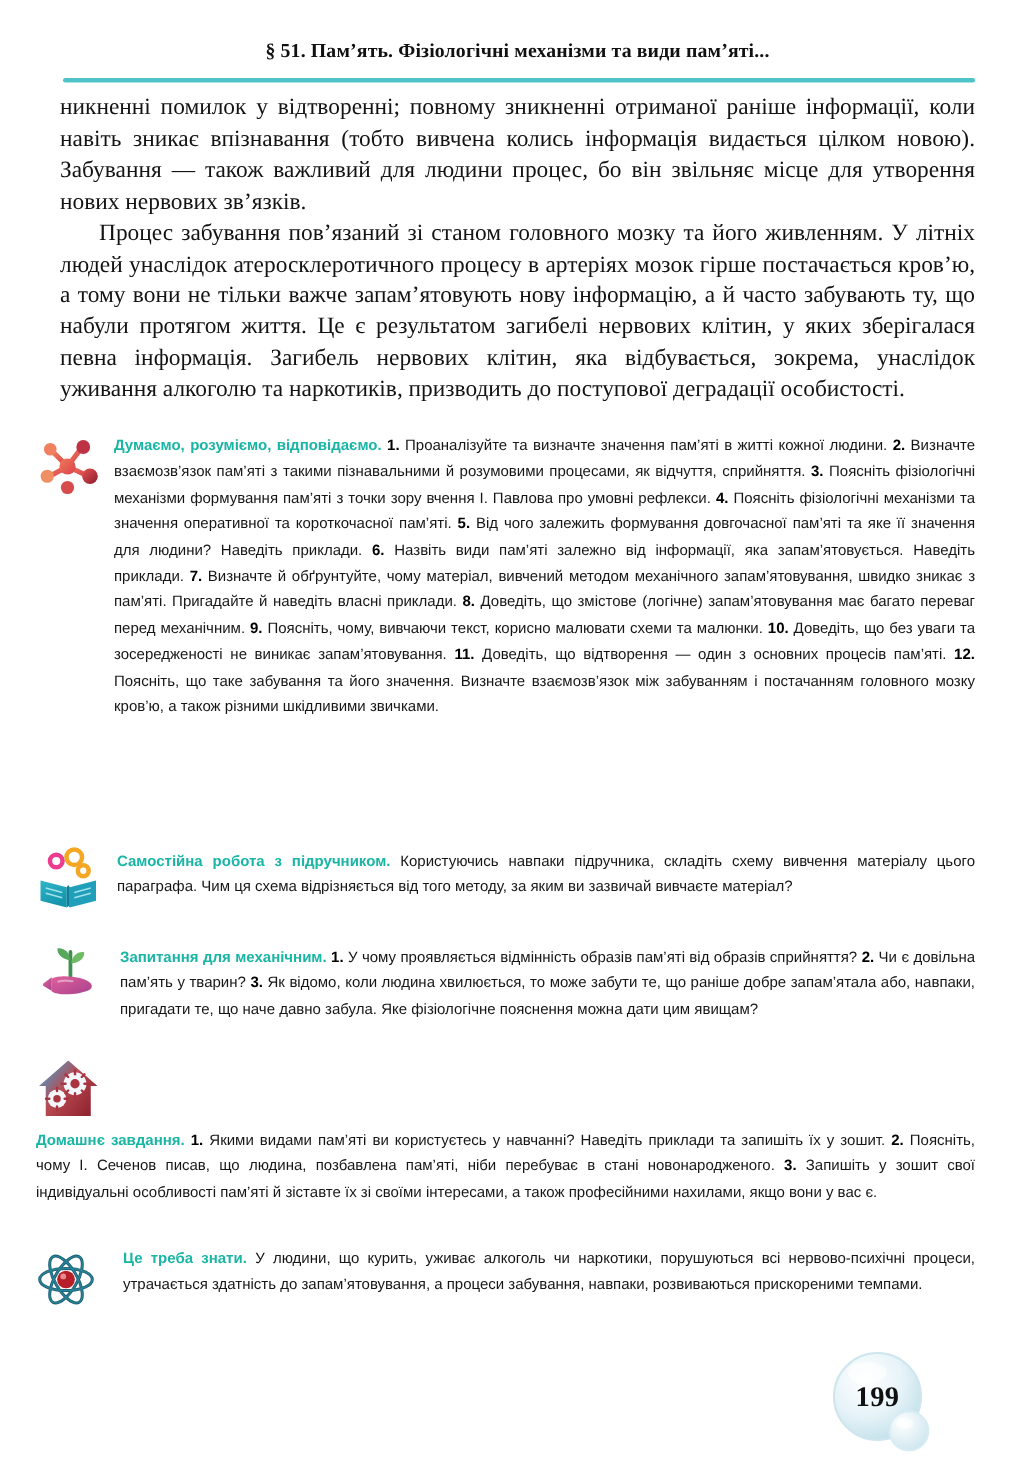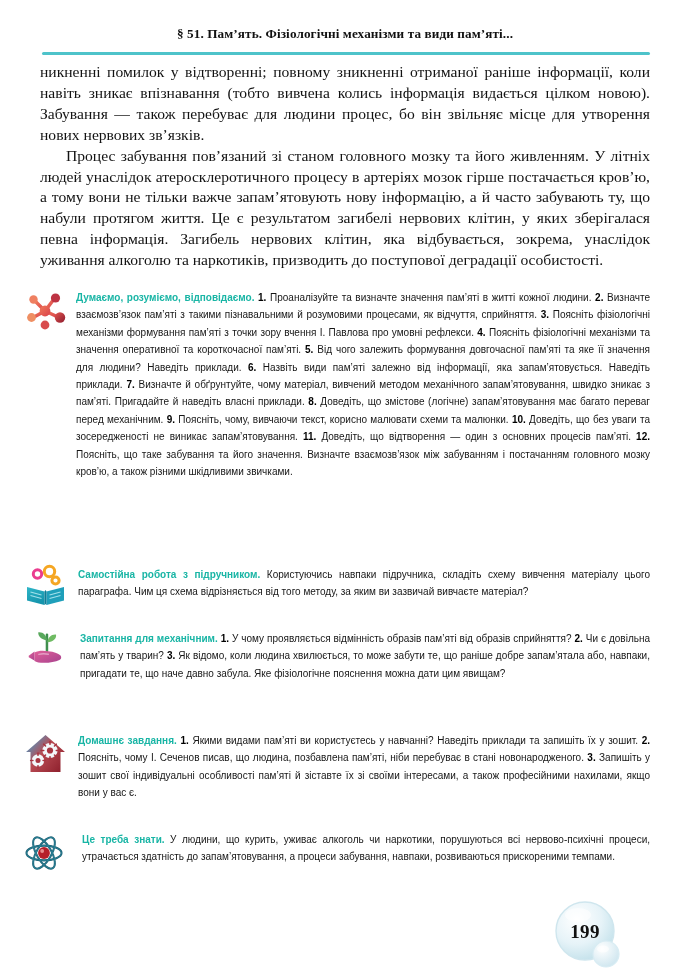--- a/index.html
+++ b/index.html
@@ -101,21 +101,21 @@
   .rub-title {
     font-weight: 700;
     color: #19b5a5;
   }
   .num { font-weight: 700; color: #000; }
 
   
   #rubric-think      { left: 22px; top: 288px;  width: 628px; }
   #rubric-selfwork   { left: 22px; top: 563px;  width: 628px; }
   #rubric-curious    { left: 22px; top: 628px;  width: 628px; }
-  #rubric-homework   { left: 22px; top: 730px;  width: 628px; }
+  #rubric-homework   { left: 22px; top: 702px;  width: 628px; flex-direction: column; }
   #rubric-know       { left: 20px; top: 829px;  width: 630px; }
 
   #rubric-think .rub-text    { padding-left: 2px; }
   #rubric-selfwork .rub-text { padding-left: 2px; padding-top: 3px; }
   #rubric-curious .rub-text  { padding-left: 2px; padding-top: 2px; }
   #rubric-homework .rub-text { padding-left: 2px; padding-top: 2px; }
   #rubric-know .rub-text     { padding-left: 4px; padding-top: 2px; }
 
   #rubric-think .icon-slot    { width: 46px; height: 46px; }
   #rubric-curious .icon-slot  { width: 50px; height: 50px; margin-top: -2px; }
@@ -145,21 +145,21 @@
 </style>
 </head>
 <body>
 
 <div class="page">
 
   <div class="running-head">§ 51. Пам’ять. Фізіологічні механізми та види пам’яті...</div>
   <div class="head-rule"></div>
 
   <div class="body-col">
-    <p class="prose">никненні помилок у відтворенні; повному зникненні отриманої раніше інформації, коли навіть зникає впізнавання (тобто вивчена колись інформація видається цілком новою). Забування — також перебуває для людини процес, бо він звільняє місце для утворення нових нервових зв’язків.</p>
+    <p class="prose">никненні помилок у відтворенні; повному зникненні отриманої раніше інформації, коли навіть зникає впізнавання (тобто вивчена колись інформація видається цілком новою). Забування — також важливий для людини процес, бо він звільняє місце для утворення нових нервових зв’язків.</p>
     <p class="prose indent">Процес забування пов’язаний зі станом головного мозку та його живленням. У літніх людей унаслідок атеросклеротичного процесу в артеріях мозок гірше постачається кров’ю, а тому вони не тільки важче запам’ятовують нову інформацію, а й часто забувають ту, що набули протягом життя. Це є результатом загибелі нервових клітин, у яких зберігалася певна інформація. Загибель нервових клітин, яка відбувається, зокрема, унаслідок уживання алкоголю та наркотиків, призводить до поступової деградації особистості.</p>
   </div>
 
   <div class="rubric" id="rubric-think">
     <div class="icon-slot">
       <svg viewBox="0 0 48 48" xmlns="http://www.w3.org/2000/svg">
         <defs>
           <linearGradient id="gMolA" x1="0" y1="0" x2="1" y2="1">
             <stop offset="0" stop-color="#f07a5a"></stop>
               <stop offset="1" stop-color="#d9414b"></stop>

